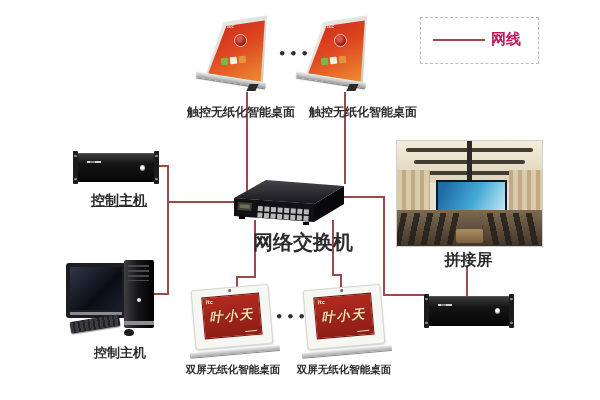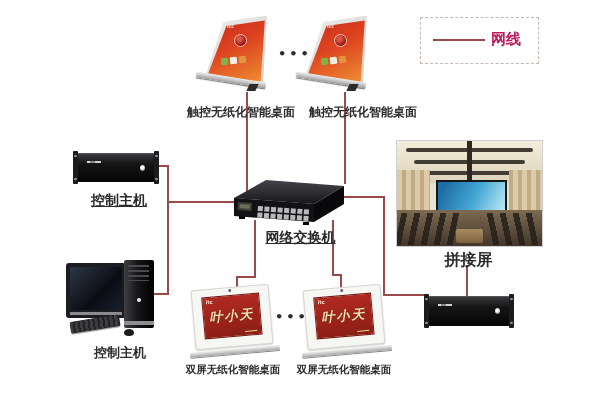--- a/index.html
+++ b/index.html
@@ -186,21 +186,21 @@
           <rect x="26.4" y="6.5" width="5" height="5"></rect>
             <rect x="33" y="6.5" width="5" height="5"></rect>
           <rect x="39.6" y="6.5" width="5" height="5"></rect>
             <rect x="46.2" y="6.5" width="5" height="5"></rect>
         </g>
       </g>
       <rect x="13" y="44" width="6" height="3" fill="#000"></rect>
       <rect x="77" y="50" width="6" height="3" fill="#000"></rect>
     </svg>
   </div>
-  <div class="lbl" style="left:253px;top:229px;width:95px;font-size:14px;text-decoration:underline;">网络交换机</div>
+  <div class="lbl" style="left:253px;top:229px;width:95px;font-size:20px;">网络交换机</div>
 
   <div class="room">
     <div class="room-ceiling"></div>
     <div class="room-fix" style="left:6%;right:6%;top:7%;"></div>
     <div class="room-fix" style="left:12%;right:12%;top:18%;"></div>
     <div class="room-fix" style="left:18%;right:18%;top:29%;"></div>
     <div class="room-beam"></div>
     <div class="room-wall-l"></div>
     <div class="room-wall-r"></div>
     <div class="room-screen"></div>

